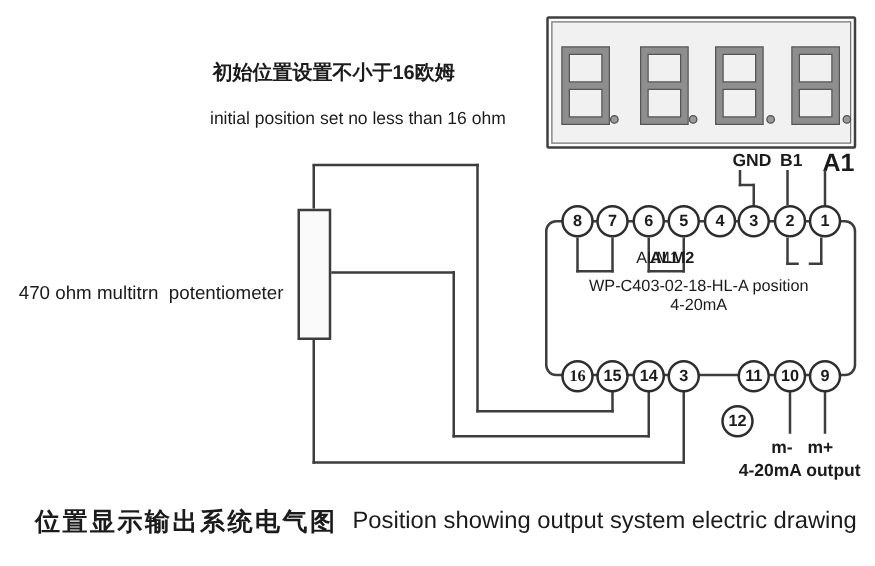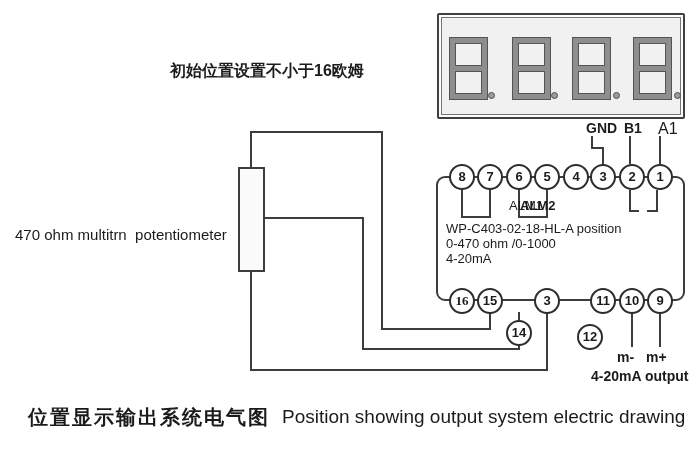--- a/index.html
+++ b/index.html
@@ -30,21 +30,21 @@
   .term{position:absolute;width:26px;height:26px;border:2px solid #2d2d2d;border-radius:50%;
     background:#ffffff;box-sizing:border-box;text-align:center;line-height:22px;
     font-size:13px;font-weight:700;z-index:4;}
   .row-top{top:164px;}
   .row-bot{top:288px;}
 
   
   .pot{position:absolute;left:238px;top:167px;width:27px;height:105px;
     border:2px solid #3d3d3d;background:#fafafa;box-sizing:border-box;z-index:3;}
 
-  .desc{position:absolute;left:446px;top:221px;width:226px;
+  .desc{position:absolute;left:446px;top:221px;width:226px;text-align:center;
     font-size:13px;line-height:15px;}
   .z5{z-index:5;}
 </style>
 </head>
 <body>
 
 <div class="stage">
 
   <div class="display-outer"></div>
   <div class="display-inner"></div>
@@ -65,23 +65,24 @@
     <div class="cell top"></div>
     <div class="cell bot"></div>
   </div>
   <div class="dp" style="left:488px;top:92px;"></div>
   <div class="dp" style="left:551px;top:92px;"></div>
   <div class="dp" style="left:613px;top:92px;"></div>
   <div class="dp" style="left:674px;top:92px;"></div>
 
   <div class="lbl" style="left:586px;top:120px;font-size:14px;font-weight:700;">GND</div>
   <div class="lbl" style="left:624px;top:120px;font-size:14px;font-weight:700;">B1</div>
-  <div class="lbl" style="left:658px;top:120px;font-size:16px;font-weight:400;">A1</div>
+  <div class="lbl" style="left:658px;top:120px;font-size:20px;font-weight:700;">A1</div>
 
-  <div class="lbl" style="left:170px;top:61px;font-size:16px;font-weight:600;">初始位置设置不小于16欧姆</div>
+  <div class="lbl" style="left:170px;top:48px;font-size:16px;font-weight:600;">初始位置设置不小于16欧姆</div>
+  <div class="lbl" style="left:168px;top:86px;font-size:14px;">initial position set no less than 16 ohm</div>
 
   <div class="lbl" style="left:15px;top:226px;font-size:15px;">470 ohm multitrn  potentiometer</div>
 
   <div class="wire" style="left:591px;top:136px;width:2px;height:13px;"></div>
   <div class="wire" style="left:591px;top:147px;width:13px;height:2px;"></div>
   <div class="wire" style="left:602px;top:147px;width:2px;height:18px;"></div>
 
   <div class="wire" style="left:629px;top:136px;width:2px;height:28px;"></div>
   <div class="wire" style="left:629px;top:190px;width:2px;height:22px;"></div>
   <div class="wire" style="left:629px;top:210px;width:10px;height:2px;"></div>
@@ -126,30 +127,29 @@
   <div class="term row-top" style="left:477px;">7</div>
   <div class="term row-top" style="left:506px;">6</div>
   <div class="term row-top" style="left:534px;">5</div>
   <div class="term row-top" style="left:563px;">4</div>
   <div class="term row-top" style="left:590px;">3</div>
   <div class="term row-top" style="left:619px;">2</div>
   <div class="term row-top" style="left:647px;">1</div>
 
   <div class="term row-bot" style="left:449px;font-family:Liberation Serif, serif;">16</div>
   <div class="term row-bot" style="left:477px;">15</div>
-  <div class="term row-bot" style="left:506px;margin-top:32px;">14</div>
+  <div class="term row-bot" style="left:506px;">14</div>
   <div class="term row-bot" style="left:534px;">3</div>
   <div class="term row-bot" style="left:577px;margin-top:36px;">12</div>
   <div class="term row-bot" style="left:590px;">11</div>
   <div class="term row-bot" style="left:619px;">10</div>
   <div class="term row-bot" style="left:647px;">9</div>
 
   <div class="desc">
     <div>WP-C403-02-18-HL-A position</div>
-    <div>0-470 ohm /0-1000</div>
     <div>4-20mA</div>
   </div>
 
   <div class="lbl" style="left:617px;top:349px;font-size:14px;font-weight:700;">m-</div>
   <div class="lbl" style="left:646px;top:349px;font-size:14px;font-weight:700;">m+</div>
   <div class="lbl" style="left:591px;top:368px;font-size:14px;font-weight:600;">4-20mA output</div>
 
   <div class="lbl" style="left:282px;top:406px;font-size:19px;">Position showing output system electric drawing</div>
   <div class="lbl" style="left:28px;top:404px;font-size:20px;font-weight:600;letter-spacing:2px;">位置显示输出系统电气图</div>
 

